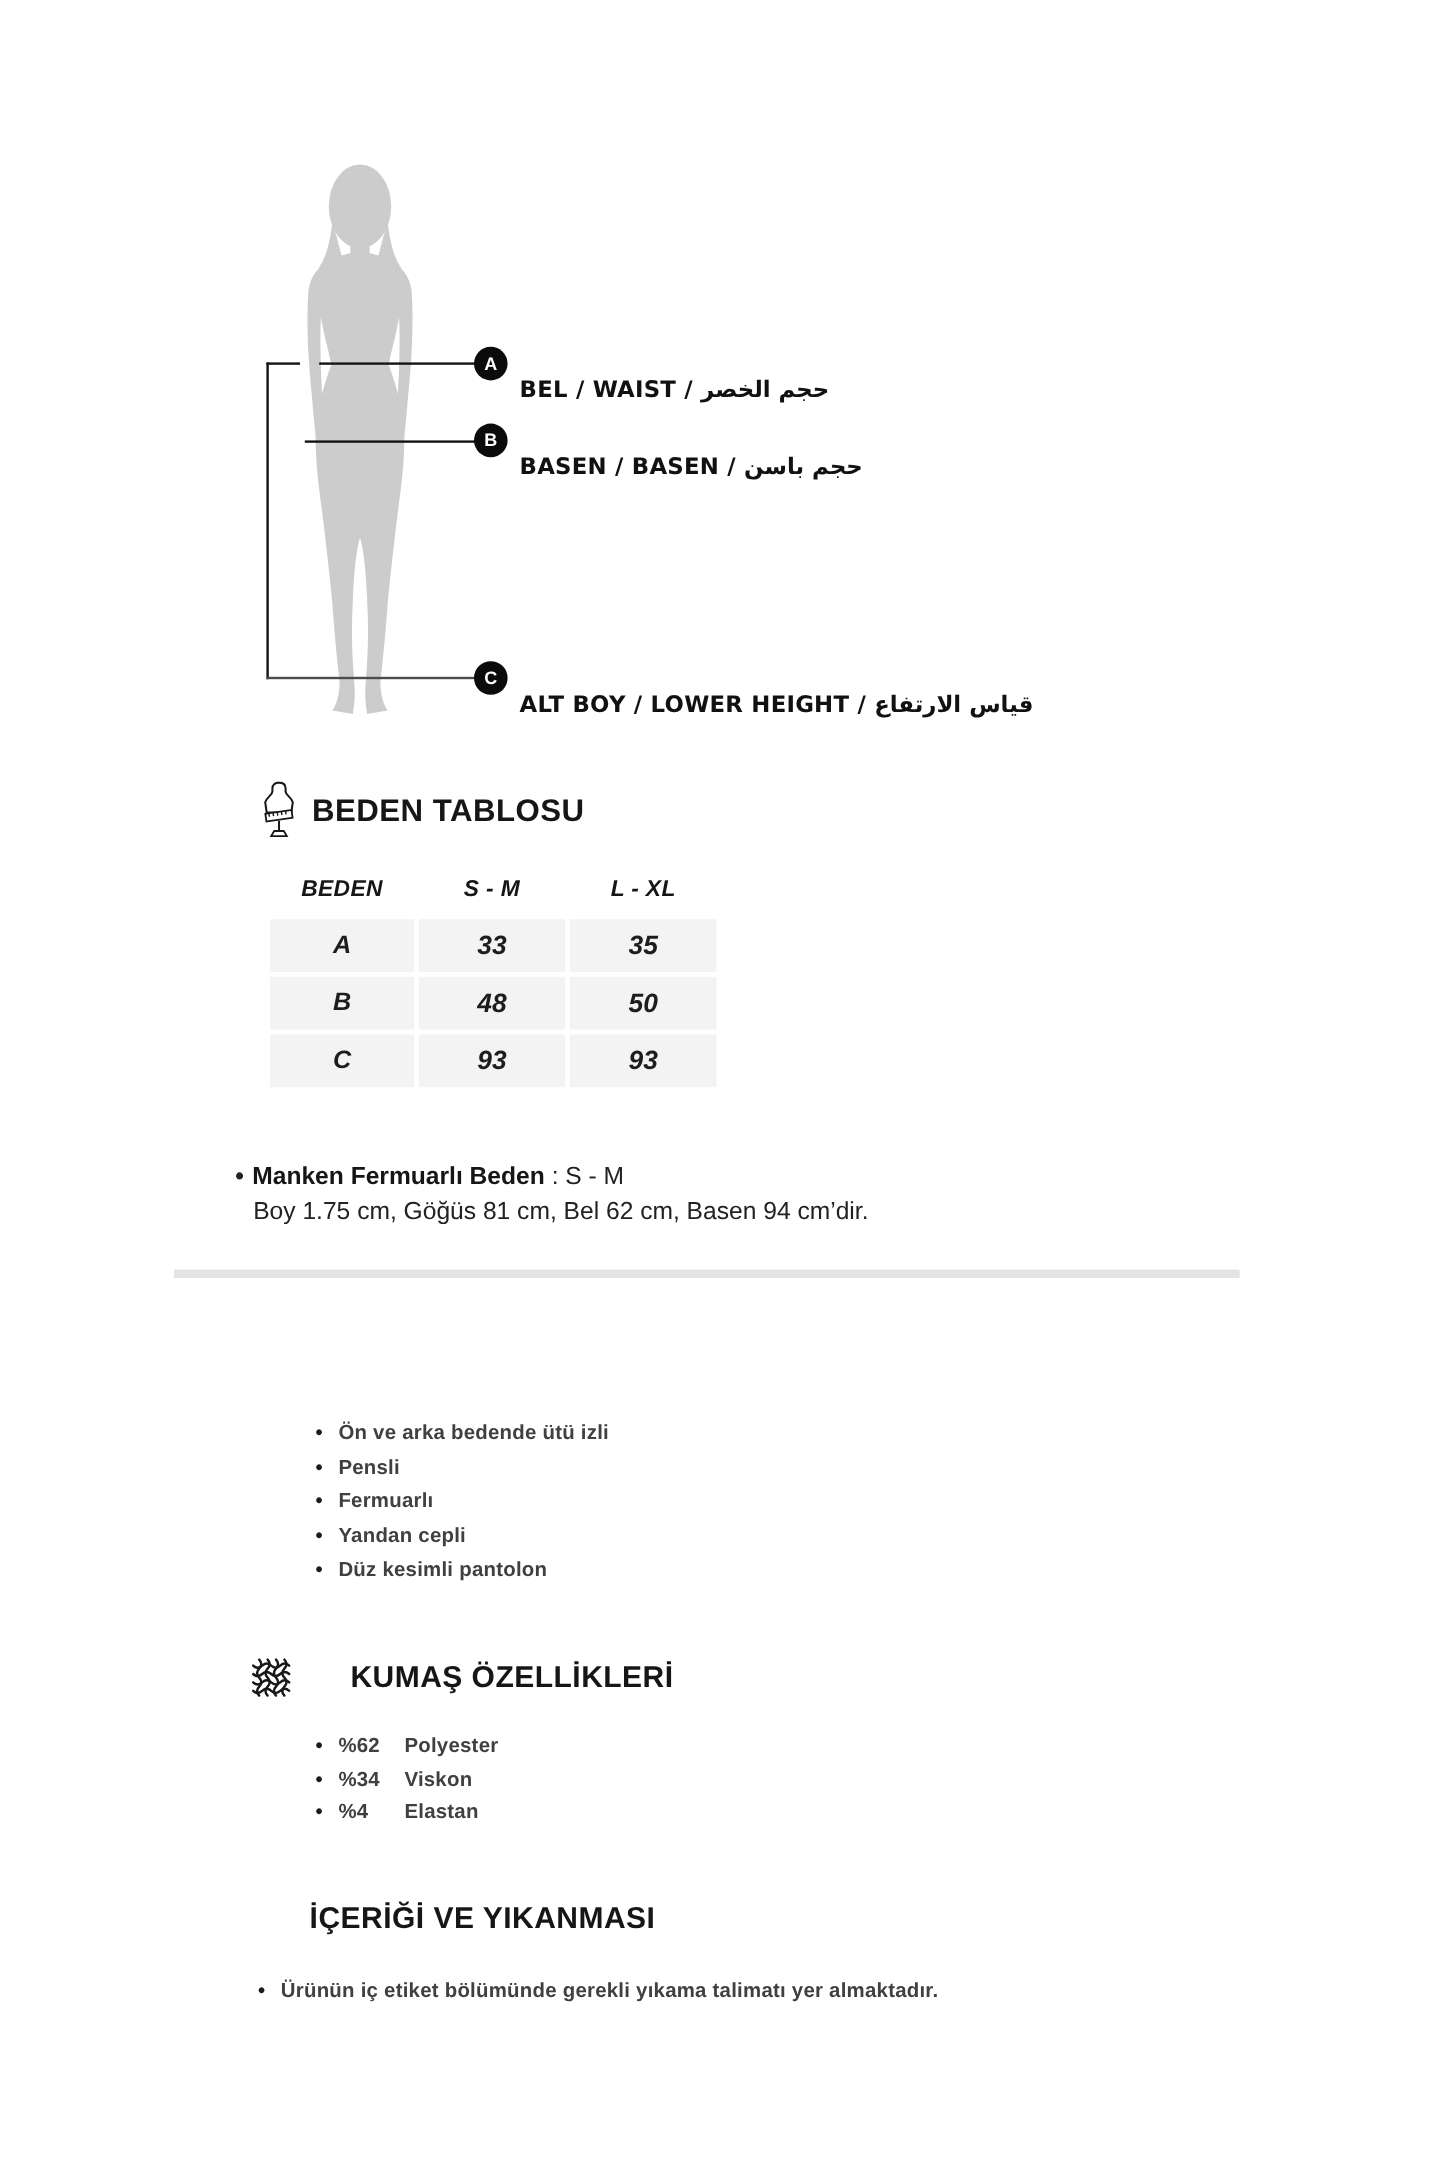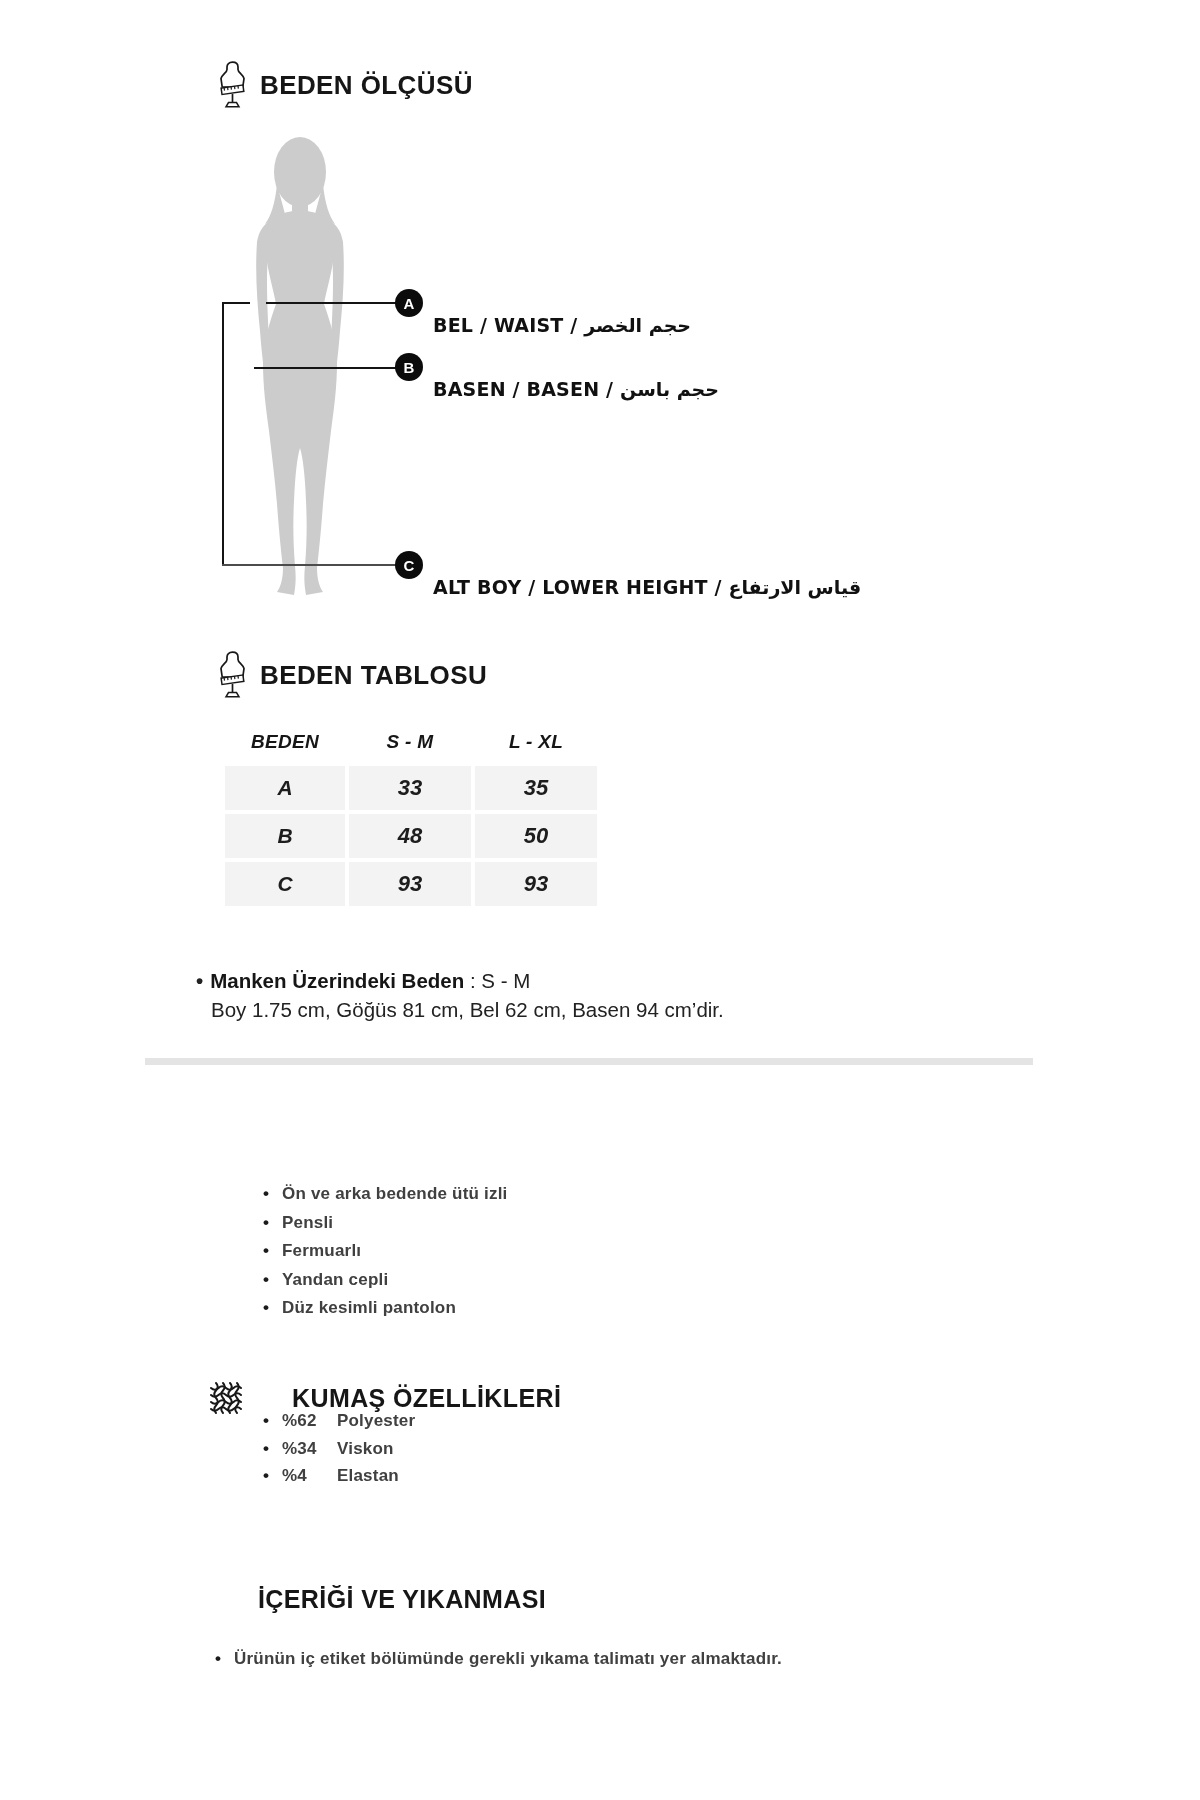--- a/index.html
+++ b/index.html
@@ -48,34 +48,20 @@
   ul.blist.tight li { line-height:27.5px; }
   ul.blist.care li { line-height:28px; max-width:640px; }
 
   .care-title { position:absolute; left:258px; top:1585px; font-size:25px; font-weight:700; color:#161616; letter-spacing:0.4px; }
 </style>
 </head>
 <body>
 
 <div class="canvas">
 
-  <div class="sec-head" style="left:218px; top:60px;">
-    <span>
-      <svg width="29" height="48" viewBox="0 0 29 48">
-        <path d="M14.5 1.2 C18 1.2 20 3.2 20 6 L20 8.5 C20 11.5 24.5 13 26 17.5 L24.8 26 L4.2 26 L3 17.5 C4.5 13 9 11.5 9 8.5 L9 6 C9 3.2 11 1.2 14.5 1.2 Z" fill="none" stroke="#181818" stroke-width="1.7"></path>
-        <g transform="rotate(-8 14.5 29)">
-          <rect x="3.5" y="25.5" width="22" height="6.5" fill="#ffffff" stroke="#181818" stroke-width="1.5"></rect>
-          <path d="M6.5 25.5 v3 M10 25.5 v3 M13.5 25.5 v3 M17 25.5 v3 M20.5 25.5 v3" stroke="#181818" stroke-width="1.2" fill="none"></path>
-        </g>
-        <path d="M14.5 33 L14.5 41.5" stroke="#181818" stroke-width="1.7"></path>
-        <path d="M8 45.8 L21 45.8 L18.5 41.5 L10.5 41.5 Z" fill="none" stroke="#181818" stroke-width="1.5"></path>
-      </svg>
-    </span>
-    <span class="title">BEDEN ÖLÇÜSÜ</span>
-  </div>
 
   <div class="silhouette">
     <svg width="134" height="462" viewBox="0 0 134 462">
       <g fill="#cccccc">
         <ellipse cx="67" cy="36" rx="26" ry="35"></ellipse>
         <path d="M44 48 C42 68 38 80 32 88 L52 78 Z"></path>
         <path d="M90 48 C92 68 96 80 102 88 L82 78 Z"></path>
         <rect x="59" y="58" width="16" height="22"></rect>
         <path d="M67 74
                  C80 75 93 79 99 90
@@ -163,21 +149,21 @@
     <div class="cell">B</div>
     <div class="cell num">48</div>
     <div class="cell num">50</div>
 
     <div class="cell">C</div>
     <div class="cell num">93</div>
     <div class="cell num">93</div>
   </div>
 
   <div class="model-note">
-    <div><span class="dot">•</span><span class="bold">Manken Üzerindeki Beden</span> <span>: S - M</span></div>
+    <div><span class="dot">•</span><span class="bold">Manken Fermuarlı Beden</span> <span>: S - M</span></div>
     <div class="detail">Boy 1.75 cm, Göğüs 81 cm, Bel 62 cm, Basen 94 cm’dir.</div>
   </div>
 
   <div class="divider"></div>
 
 
   <ul class="blist" style="left:263px; top:1180px;">
     <li>Ön ve arka bedende ütü izli</li>
     <li>Pensli</li>
     <li>Fermuarlı</li>
@@ -196,21 +182,21 @@
           <path d="M8 3 q3.5 3.75 0 7.5 t0 7.5 t0 7.5 t0 7.5"></path>
           <path d="M15 3 q3.5 3.75 0 7.5 t0 7.5 t0 7.5 t0 7.5"></path>
           <path d="M22 3 q3.5 3.75 0 7.5 t0 7.5 t0 7.5 t0 7.5"></path>
           <path d="M29 3 q3.5 3.75 0 7.5 t0 7.5 t0 7.5 t0 7.5"></path>
         </g>
       </svg>
     </span>
     <span class="title">KUMAŞ ÖZELLİKLERİ</span>
   </div>
 
-  <ul class="blist tight" style="left:263px; top:1407px;">
+  <ul class="blist tight" style="left:263px; top:1441px;">
     <li><span class="pct">%62</span><span>Polyester</span></li>
     <li><span class="pct">%34</span><span>Viskon</span></li>
     <li><span class="pct">%4</span><span>Elastan</span></li>
   </ul>
 
   <div class="care-title">İÇERİĞİ VE YIKANMASI</div>
 
   <ul class="blist care" style="left:215px; top:1645px;">
     <li>Ürünün iç etiket bölümünde gerekli yıkama talimatı yer almaktadır.</li>
   </ul>

